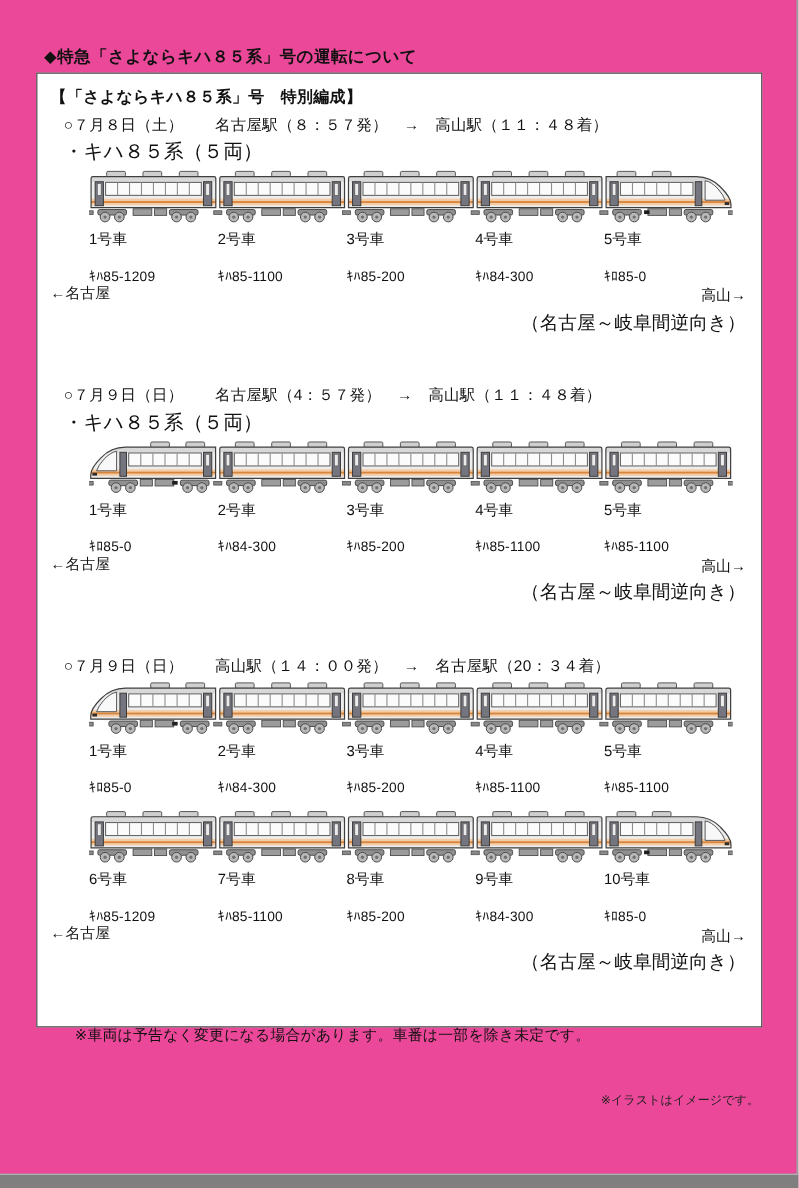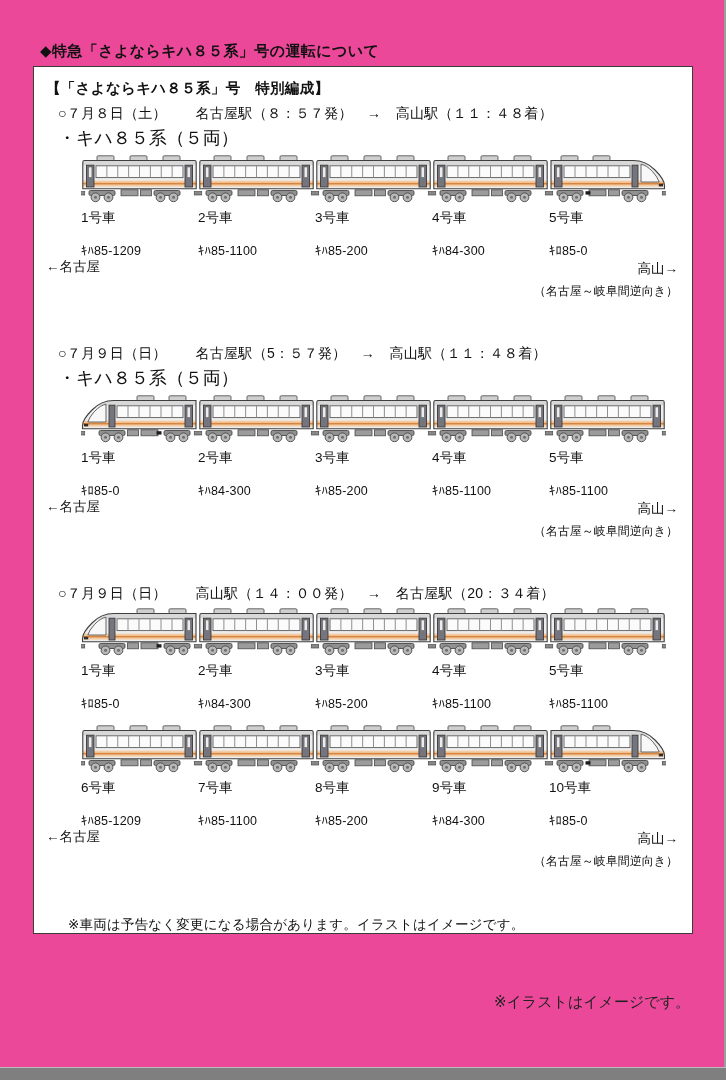--- a/index.html
+++ b/index.html
@@ -15,23 +15,23 @@
   .sched{font-size:14px;margin:7px 0 3px 12px;letter-spacing:.3px;white-space:pre}
   .consist{font-size:18px;margin:0 0 3px 12px}
   .train-row{display:flex;margin-left:35px;height:52px}
   .train-row.second{margin-top:12px}
   .labels-row{display:flex;margin-left:35px}
   .car-label{width:117px;text-align:left}
   .car-no{font-size:13.5px;margin-top:4px}
   .car-type{font-size:12.5px;margin-top:17px;letter-spacing:.2px}
   .dir-row{display:flex;justify-content:space-between;align-items:flex-start;font-size:13.5px}
   .dir-right{text-align:right;line-height:1.6}
-  .dir-sub{font-size:12px}
+  .dir-sub{font-size:17px}
   .note{font-size:13.5px;margin:16px 0 0 22px;letter-spacing:.2px}
-  .footer-note{position:absolute;right:36px;top:993px;font-size:15px;color:#222}
+  .footer-note{position:absolute;right:36px;top:993px;font-size:11px;color:#222}
   svg.car{display:block;flex:0 0 117px}
 </style>
 </head>
 <body>
 
 <div class="page">
   <div class="title">◆特急「さよならキハ８５系」号の運転について</div>
 
   <div class="frame">
     <div class="frame-heading">【「さよならキハ８５系」号　特別編成】</div>
@@ -286,21 +286,21 @@
               <div class="car-no">5号車</div>
               <div class="car-type">ｷﾛ85-0</div>
             </div>
           </div>
           <div class="dir-row">
             <span>←名古屋</span>
             <span class="dir-right">高山→<br><span class="dir-sub">（名古屋～岐阜間逆向き）</span></span>
           </div>
         </div>
         <div class="formation">
-          <div class="sched">○７月９日（日）　　名古屋駅（5：５７発）　→　高山駅（１１：４８着）</div>
+          <div class="sched">○７月９日（日）　　名古屋駅（4：５７発）　→　高山駅（１１：４８着）</div>
           <div class="consist">・キハ８５系（５両）</div>
           <div class="train-row">
             <svg class="car" viewBox="0 0 117 52" width="117" height="52">
               <g transform="translate(117,0) scale(-1,1)">
                 <rect x="-0.3" y="38.6" width="4" height="3.4" fill="#8a8a8a" stroke="#4a4a4a" stroke-width="0.7"></rect>
                 <rect x="113.3" y="38.6" width="4" height="3.4" fill="#8a8a8a" stroke="#4a4a4a" stroke-width="0.7"></rect>
                 <rect x="40" y="36.8" width="17" height="6" fill="#9c9c9c" stroke="#4a4a4a" stroke-width="0.8"></rect>
                 <rect x="59.5" y="36.8" width="11" height="6" fill="#9c9c9c" stroke="#4a4a4a" stroke-width="0.8"></rect>
                 <rect x="36.5" y="38.2" width="5" height="3.4" fill="#1e1e1e"></rect>
                 <g transform="translate(8,0)">
@@ -1049,19 +1049,19 @@
               <div class="car-no">10号車</div>
               <div class="car-type">ｷﾛ85-0</div>
             </div>
           </div>
           <div class="dir-row">
             <span>←名古屋</span>
             <span class="dir-right">高山→<br><span class="dir-sub">（名古屋～岐阜間逆向き）</span></span>
           </div>
         </div>
       </div>
-    <div class="note">※車両は予告なく変更になる場合があります。イラストはイメージです。</div>
+    <div class="note">※車両は予告なく変更になる場合があります。車番は一部を除き未定です。</div>
   </div>
 
   <div class="footer-note">※イラストはイメージです。</div>
   <div class="edge-right"></div>
   <div class="bottom-bar"></div>
 </div>
 
 </body></html>

